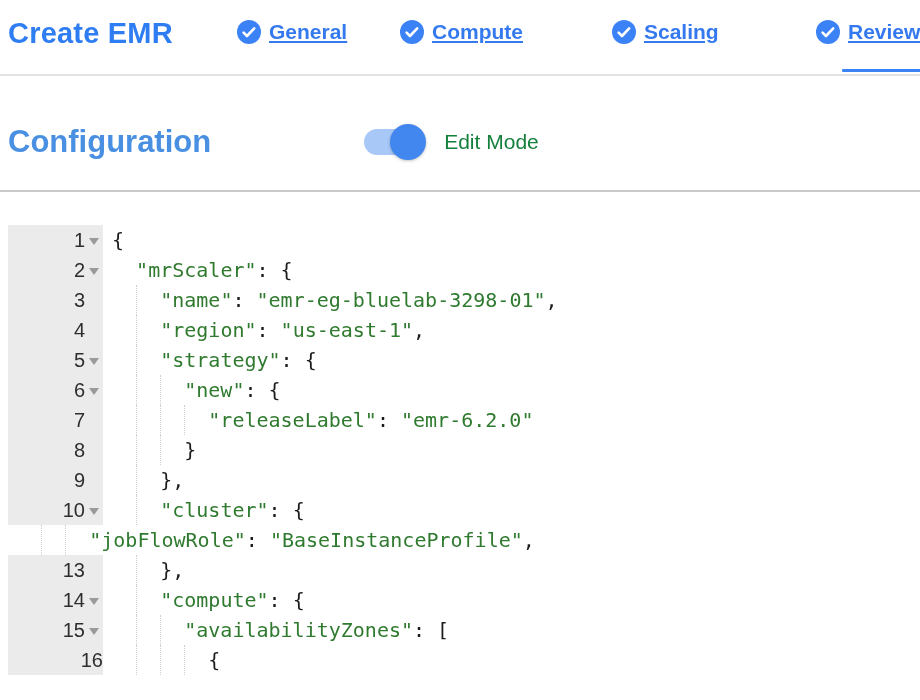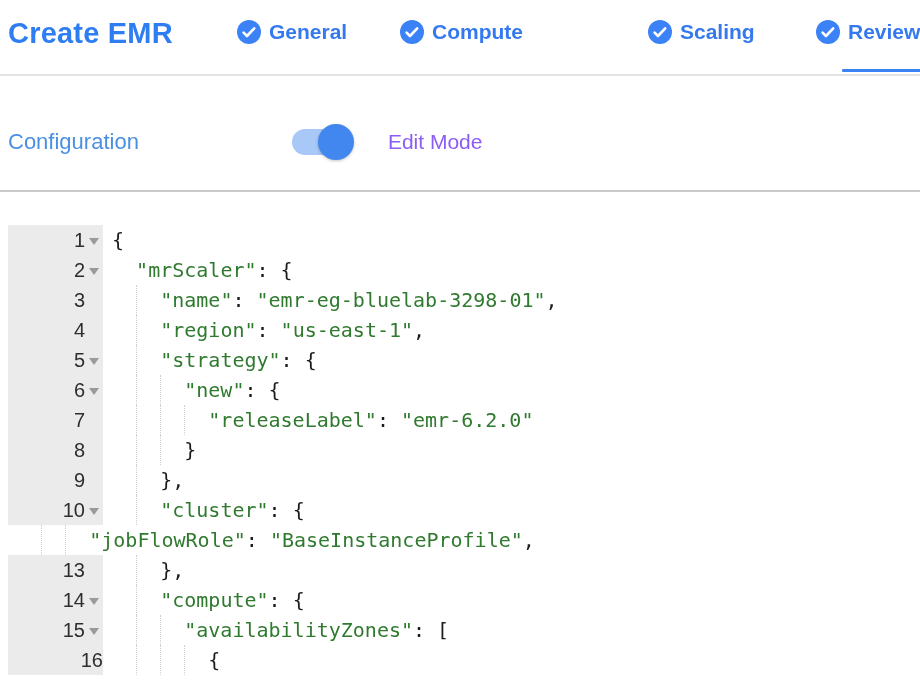--- a/index.html
+++ b/index.html
@@ -9,36 +9,36 @@
   
   .hdr { position:relative; width:920px; height:76px; background:#fff;
          border-bottom:2px solid #e3e3e3; }
   .title { position:absolute; left:8px; top:0; height:66px; display:flex; align-items:center;
            font-size:29px; font-weight:700; color:var(--title_blue,#2f7df2); letter-spacing:.2px; }
   .steps { position:absolute; inset:0; }
   .step { position:absolute; top:0; height:64px; display:flex; align-items:center; gap:8px;
           cursor:pointer; }
   .step:nth-child(1){ left:237px; }
   .step:nth-child(2){ left:400px; }
-  .step:nth-child(3){ left:648px; }
+  .step:nth-child(3){ left:612px; }
   .step:nth-child(4){ left:816px; }
-  .step .lbl { font-size:21px; font-weight:700; color:var(--step_blue,#3579ef); }
+  .step .lbl { font-size:21px; font-weight:700; color:var(--step_blue,#3579ef);text-decoration:underline; }
   .step.active::after { content:""; position:absolute; left:26px; right:-4px; bottom:-8px;
           height:3px; background:var(--accent_blue,#3b82f6); border-radius:1px; }
   .chk { width:24px; height:24px; display:block; }
 
   
   .cfg { height:114px; padding:18px 0 0 8px; display:flex; align-items:center; }
-  .cfg h2 { font-size:22px; font-weight:400; color:var(--heading_blue,#4a90e2); }
+  .cfg h2 { font-size:31px; font-weight:700; color:var(--heading_blue,#4a90e2); }
   .toggle { position:relative; width:60px; height:26px; border-radius:13px;
             background:var(--toggle_track,#a8c8f8); margin-left:153px; cursor:pointer; }
   .toggle .knob { position:absolute; right:-2px; top:-5px; width:36px; height:36px;
             border-radius:50%; background:var(--toggle_knob,#4287f0);
             box-shadow:0 1px 3px rgba(0,0,0,.25); }
-  .cfg .mode { font-size:21px; color:#8b5cf6; margin-left:36px;text-align:right; }
+  .cfg .mode { font-size:21px; color:#15803d; margin-left:20px;text-align:right; }
 
   .divider { width:920px; height:2px; background:#c9c9c9; }
 
   
   .editor { margin:33px 0 0 8px; width:904px; height:457px; overflow:hidden;
             font-family:"DejaVu Sans Mono", monospace; font-size:20px; }
   .row { display:flex; height:30px; }
   .gut { width:95px; flex:0 0 95px; background:var(--gutter_bg,#ebebeb);
          display:flex; align-items:center; }
   .ln  { flex:1; text-align:right; font-family:"Liberation Sans", sans-serif;

